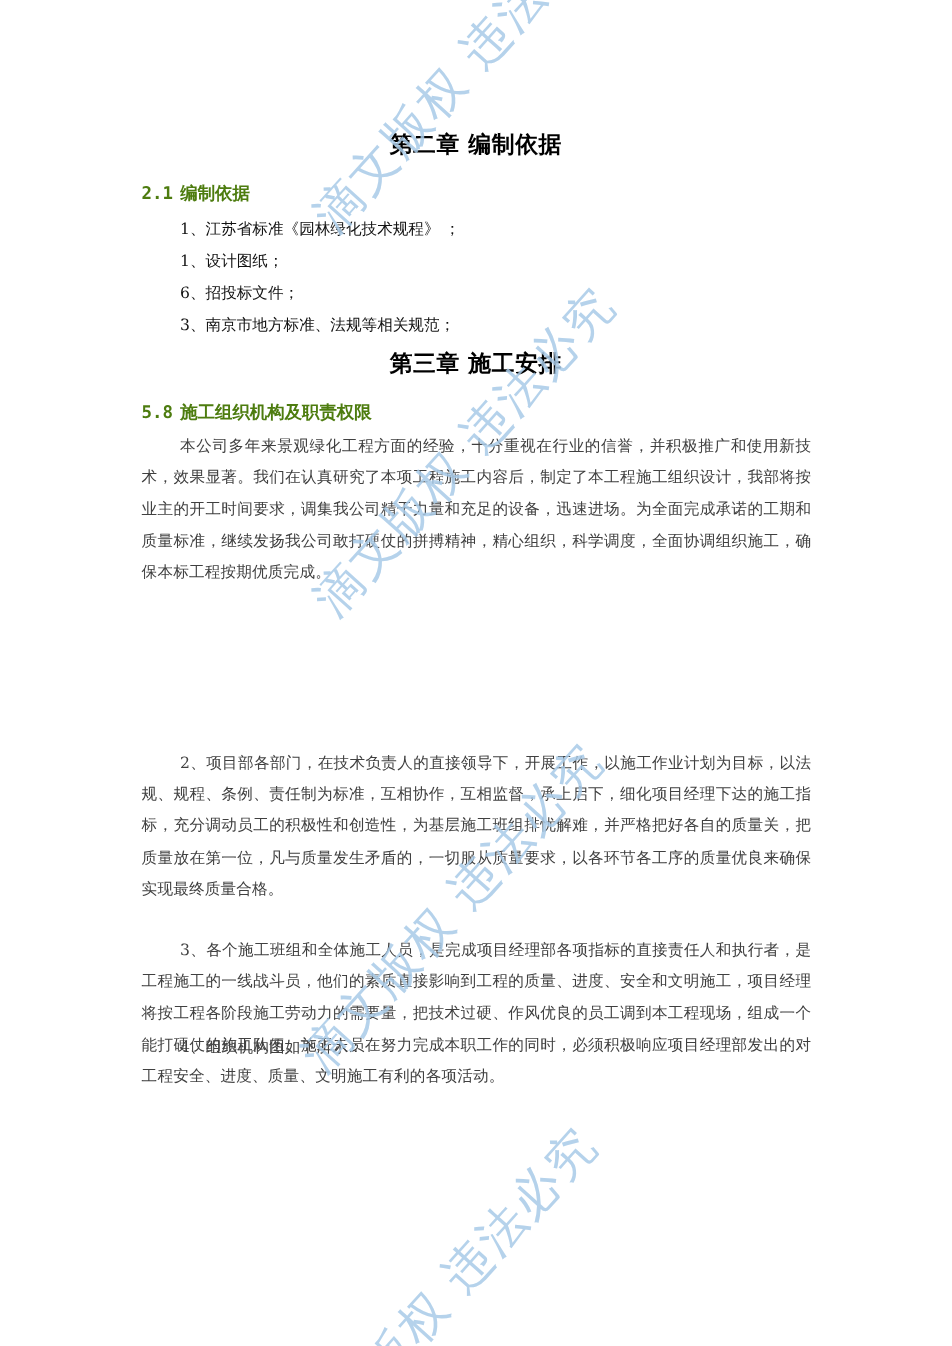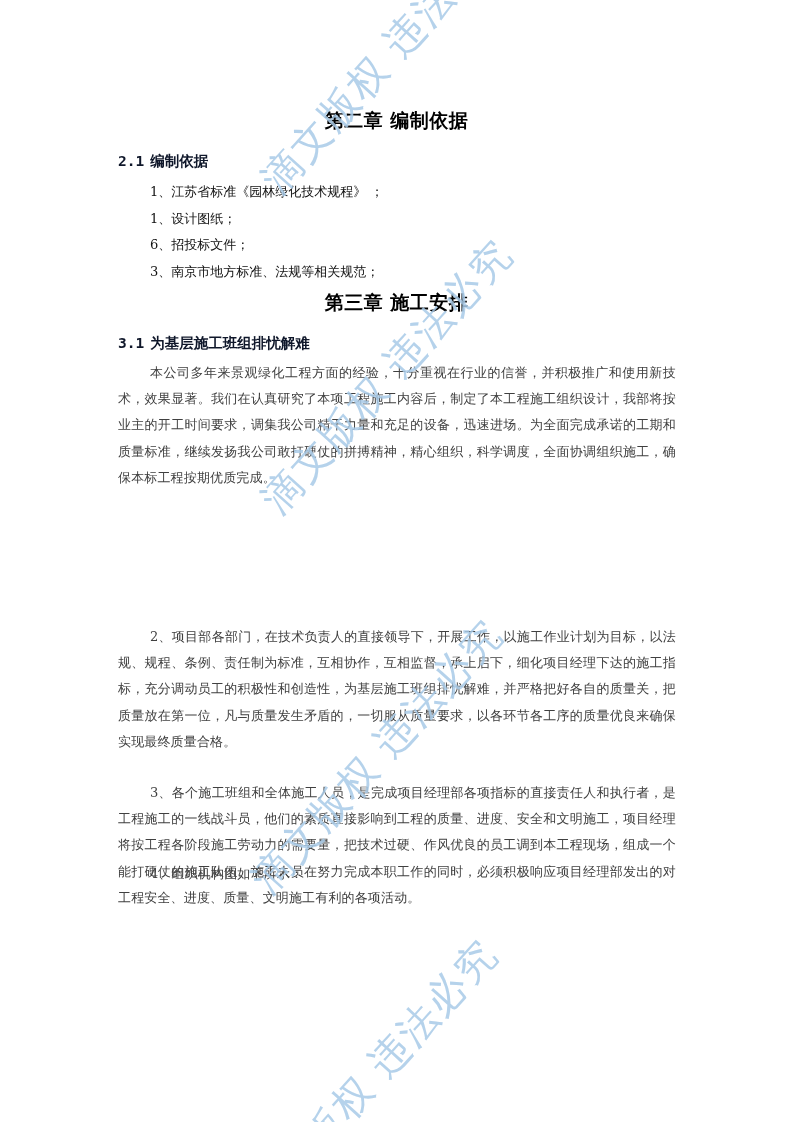--- a/index.html
+++ b/index.html
@@ -3,21 +3,21 @@
 <meta charset="utf-8">
 <style>
   html, body { margin: 0; padding: 0; background: #ffffff; }
   body { width: 793px; height: 1122px; position: relative; overflow: hidden;
          font-family: "DejaVu Serif", "Liberation Serif", serif; color: #111; }
   .page { position: absolute; left: 0; top: 0; width: 793px; height: 1122px; }
   .chapter-title { position: absolute; left: 0; width: 793px; text-align: center;
          font-family: "DejaVu Sans", "Liberation Sans", sans-serif; font-weight: bold;
          font-size: 19px; letter-spacing: 0.5px; color: #000; }
   .section-title { position: absolute; left: 118px; font-family: "DejaVu Sans", "Liberation Sans", sans-serif;
-         font-weight: bold; font-size: 14.5px; color: #0f172a; }
+         font-weight: bold; font-size: 14.5px; color: #4d7c0f; }
   .section-title .num { font-family: "DejaVu Sans Mono", "Liberation Mono", monospace; font-weight: bold; margin-right: 6px; }
   .list { position: absolute; left: 150px; margin: 0; padding: 0; list-style: none; font-size: 13px; }
   .list li { height: 26.5px; line-height: 26.5px; white-space: nowrap; }
   .para { position: absolute; left: 118px; width: 558px; font-size: 13px; line-height: 26.2px;
           text-indent: 32px; text-align: justify; margin: 0; color: #404040; letter-spacing: 0.15px; }
   .watermark { position: absolute; color: #a9cbe8; font-family: "DejaVu Sans", "Liberation Sans", sans-serif;
          font-size: 40px; white-space: nowrap; transform-origin: left bottom; transform: rotate(-48deg);
          pointer-events: none; opacity: 0.85; letter-spacing: 2px; }
 </style>
 </head>
@@ -34,21 +34,21 @@
   <ul class="list" style="top:179px;">
     <li>1、江苏省标准《园林绿化技术规程》 ；</li>
     <li>1、设计图纸；</li>
     <li>6、招投标文件；</li>
     <li>3、南京市地方标准、法规等相关规范；</li>
   </ul>
 
   <div class="chapter-title" style="top:290px;">第三章  施工安排</div>
 
   <div class="section-title" style="top:334px;">
-    <span class="num">3.1</span><span>为基层施工班组排忧解难</span>
+    <span class="num">5.8</span><span>施工组织机构及职责权限</span>
   </div>
 
   <p class="para" style="top:360px;">本公司多年来景观绿化工程方面的经验，十分重视在行业的信誉，并积极推广和使用新技术，效果显著。我们在认真研究了本项工程施工内容后，制定了本工程施工组织设计，我部将按业主的开工时间要求，调集我公司精干力量和充足的设备，迅速进场。为全面完成承诺的工期和质量标准，继续发扬我公司敢打硬仗的拼搏精神，精心组织，科学调度，全面协调组织施工，确保本标工程按期优质完成。</p>
   <p class="para" style="top:624px;">2、项目部各部门，在技术负责人的直接领导下，开展工作，以施工作业计划为目标，以法规、规程、条例、责任制为标准，互相协作，互相监督，承上启下，细化项目经理下达的施工指标，充分调动员工的积极性和创造性，为基层施工班组排忧解难，并严格把好各自的质量关，把质量放在第一位，凡与质量发生矛盾的，一切服从质量要求，以各环节各工序的质量优良来确保实现最终质量合格。</p>
   <p class="para" style="top:780px;">3、各个施工班组和全体施工人员，是完成项目经理部各项指标的直接责任人和执行者，是工程施工的一线战斗员，他们的素质直接影响到工程的质量、进度、安全和文明施工，项目经理将按工程各阶段施工劳动力的需要量，把技术过硬、作风优良的员工调到本工程现场，组成一个能打硬仗的施工队伍。施工人员在努力完成本职工作的同时，必须积极响应项目经理部发出的对工程安全、进度、质量、文明施工有利的各项活动。</p>
   <p class="para" style="top:861px;">4、组织机构图如下所示：</p>
 
   <div class="watermark" style="left:290px; top:150px;">滴文版权  违法必究</div>
   <div class="watermark" style="left:290px; top:470px;">滴文版权  违法必究</div>
   <div class="watermark" style="left:280px; top:850px;">滴文版权  违法必究</div>

